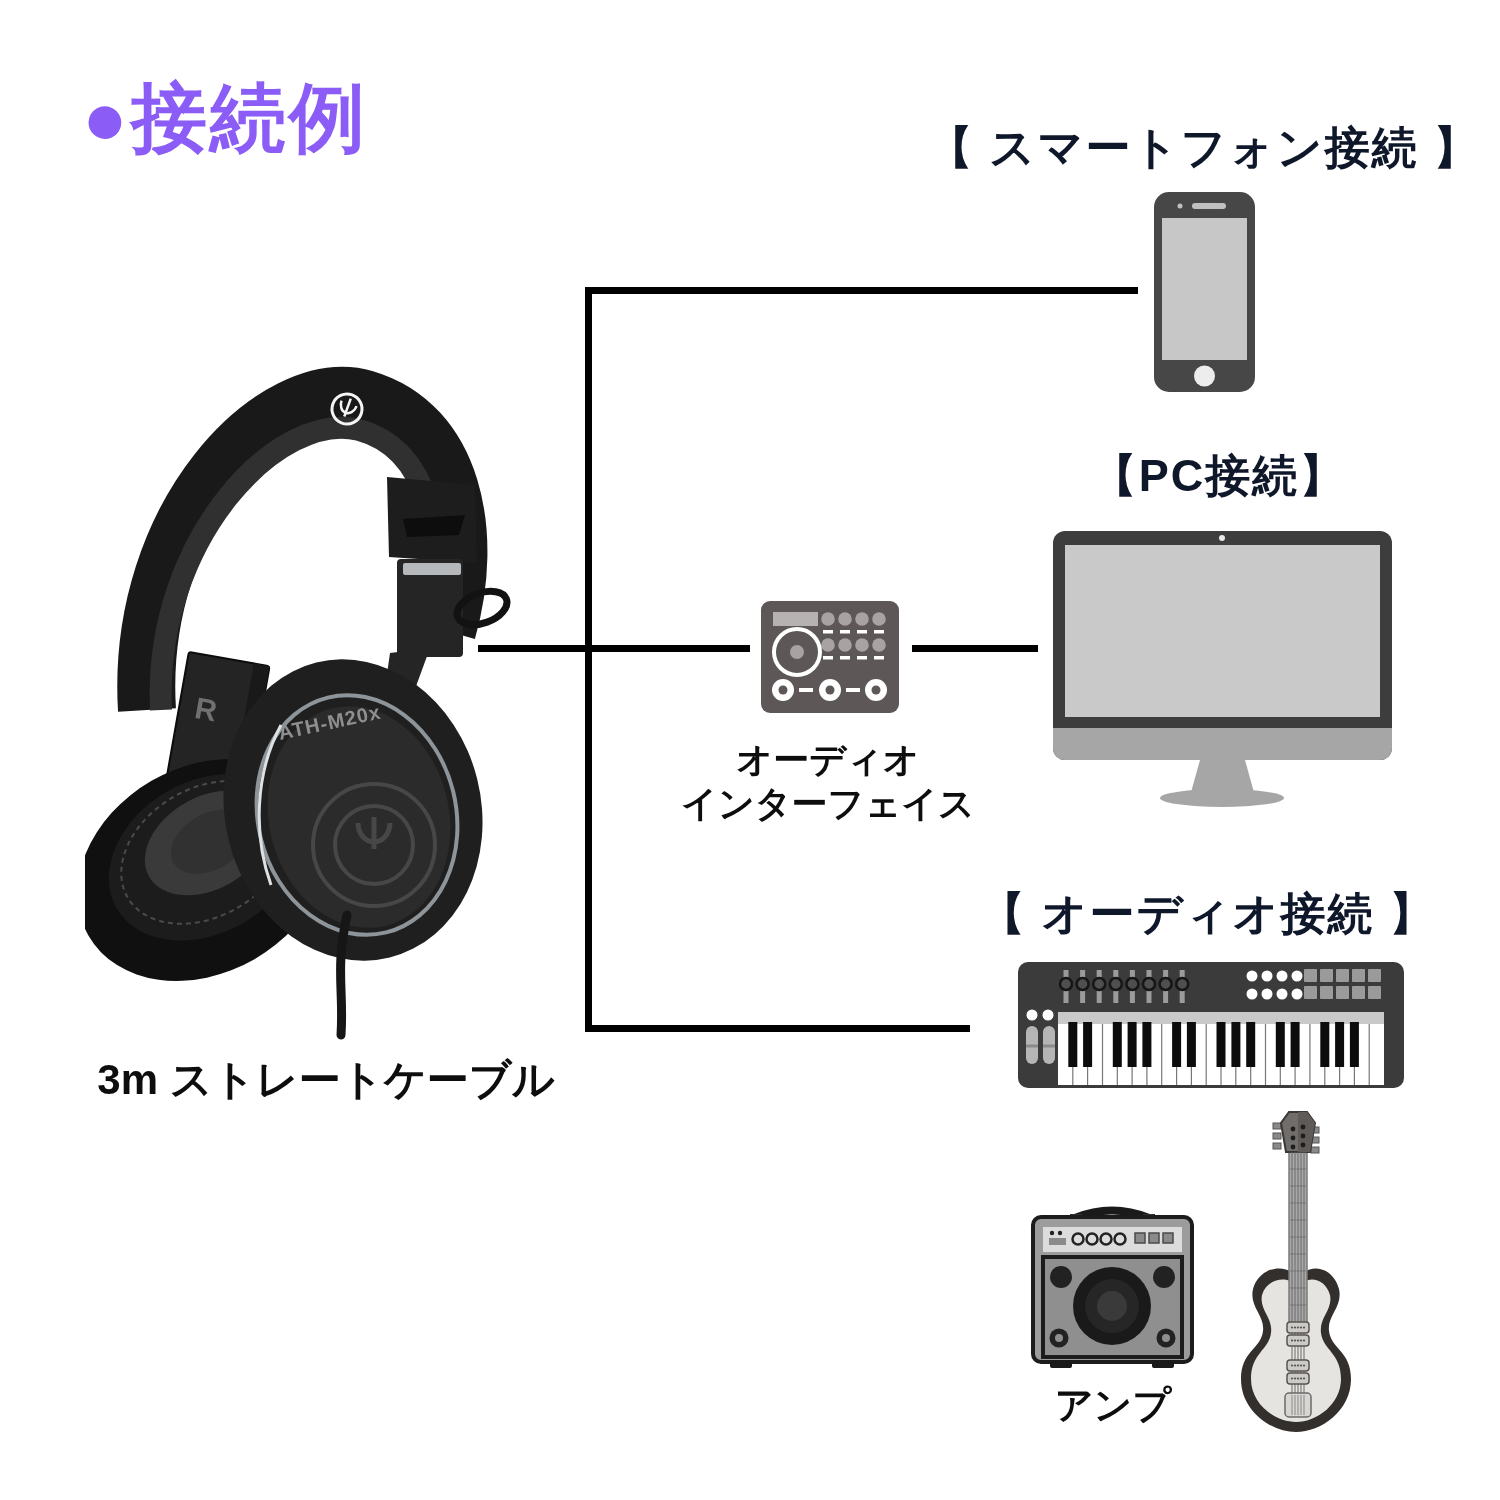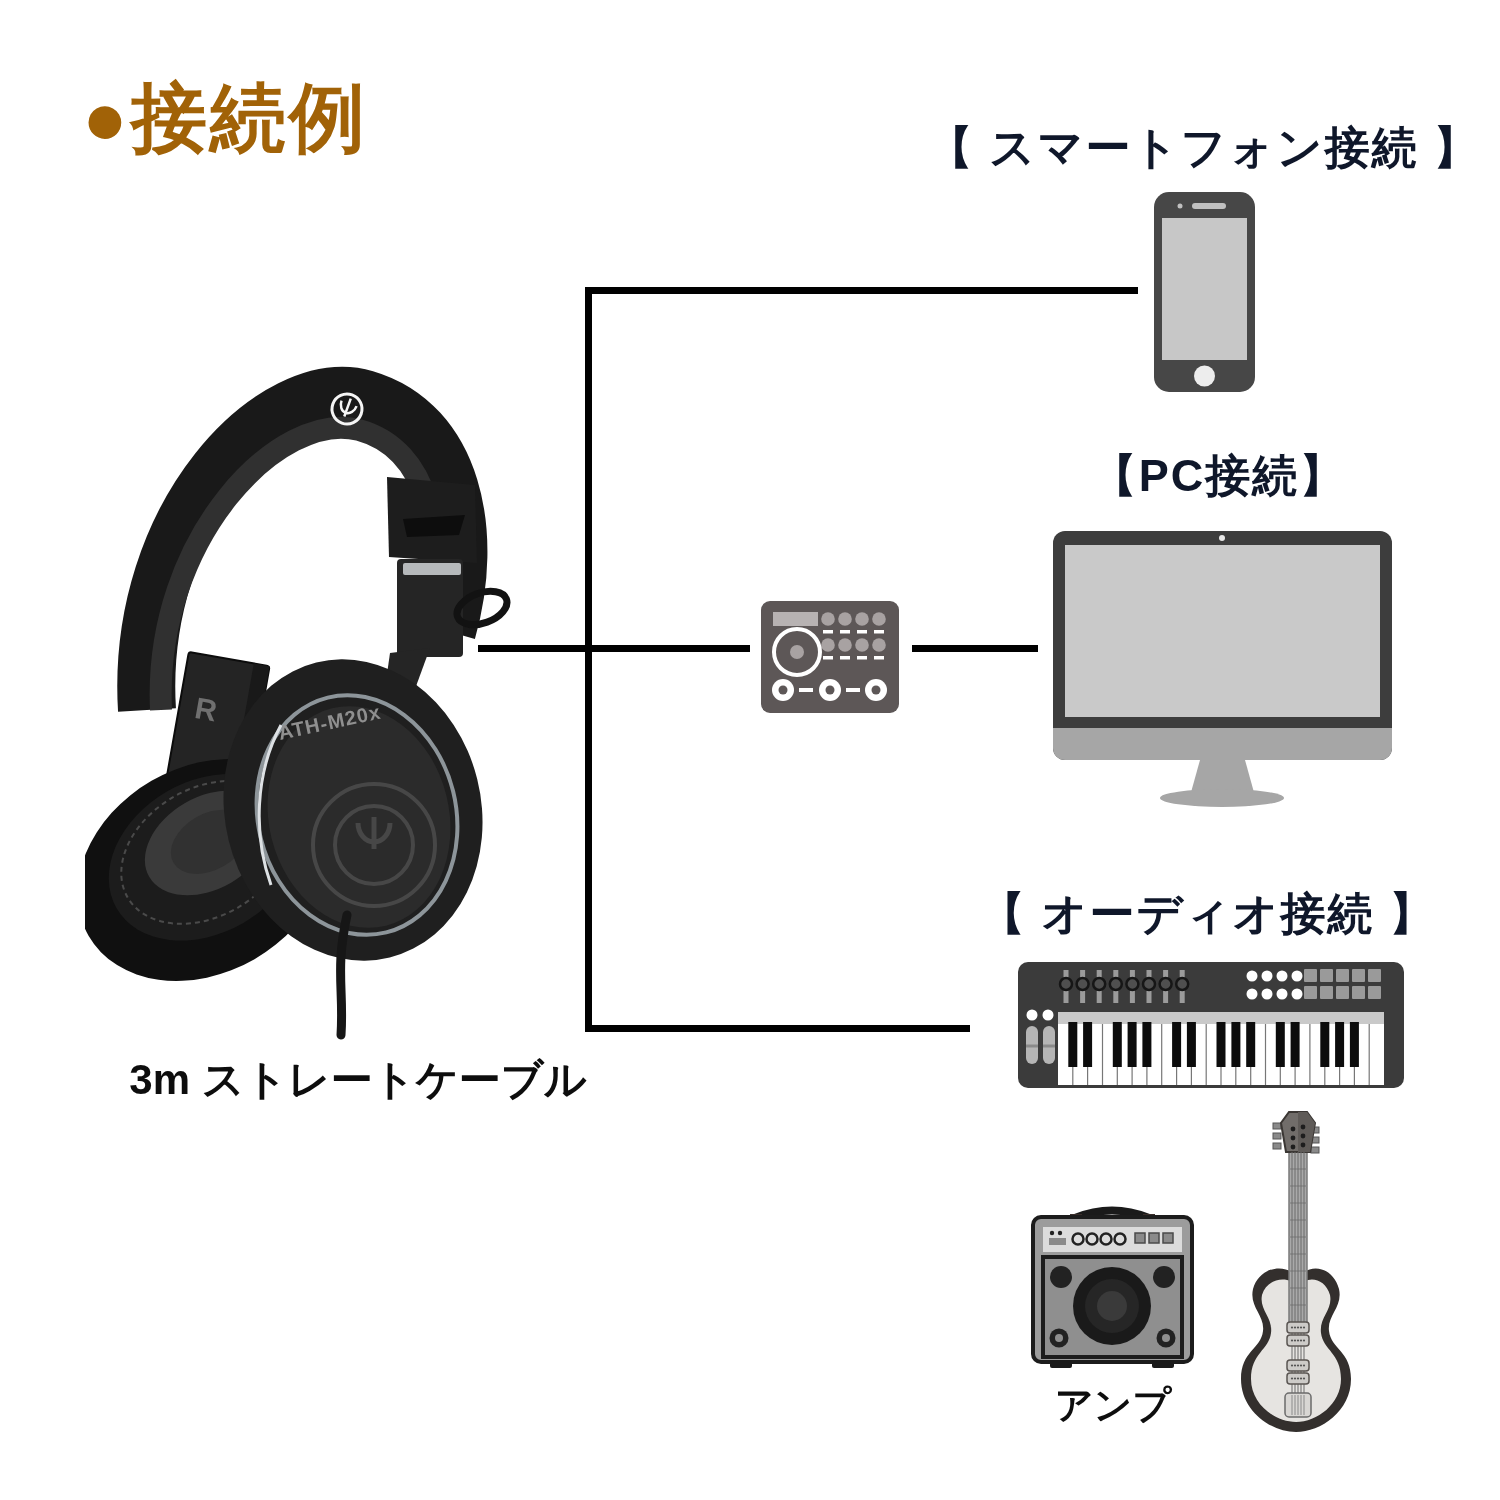--- a/index.html
+++ b/index.html
@@ -10,21 +10,21 @@
   .stage{
     position:relative;
     width:1500px;height:1500px;
     background:#ffffff;
     overflow:hidden;
   }
   .abs{position:absolute;}
   .line{position:absolute;background:#000000;}
   .heading{
     position:absolute;left:82px;top:68px;
-    font-size:76px;font-weight:bold;color:#a16207;
+    font-size:76px;font-weight:bold;color:#8b5cf6;
     letter-spacing:3px;white-space:nowrap;
   }
   .section-label{
     position:absolute;transform:translateX(-50%);
     font-size:45px;font-weight:bold;color:#0f172a;
     letter-spacing:2px;white-space:nowrap;
   }
   .sub-label{
     position:absolute;transform:translateX(-50%);
     font-size:36px;font-weight:bold;color:#0d0d0d;
@@ -49,23 +49,27 @@
   <div class="line" style="left:585px;top:287px;width:553px;height:7px;"></div>
   <div class="line" style="left:585px;top:287px;width:7px;height:745px;"></div>
   <div class="line" style="left:478px;top:645px;width:272px;height:7px;"></div>
   <div class="line" style="left:912px;top:645px;width:126px;height:7px;"></div>
   <div class="line" style="left:585px;top:1025px;width:385px;height:7px;"></div>
 
   <div class="section-label" style="left:1204px;top:118px;">【 スマートフォン接続 】</div>
   <div class="section-label" style="left:1211px;top:446px;margin-left:8px;">【PC接続】</div>
   <div class="section-label" style="left:1208px;top:884px;">【 オーディオ接続 】</div>
 
+  <div class="sub-label" style="left:828px;top:738px;">
+    <span style="display:block">オーディオ</span>
+    <span style="display:block">インターフェイス</span>
+  </div>
 
   <div class="amp-label" style="left:1113px;top:1380px;text-align:right;">アンプ</div>
-  <div class="cable-label" style="left:326px;top:1052px;margin-left:32px;">3m ストレートケーブル</div>
+  <div class="cable-label" style="left:326px;top:1052px;">3m ストレートケーブル</div>
 
   <svg class="abs" style="left:85px;top:365px;" width="445" height="690" viewBox="0 0 445 690">
 
     <path d="M 62,345 C 50,150 190,8 280,34 C 368,60 390,168 362,266" stroke="#191919" stroke-width="58" fill="none"></path>
     <path d="M 76,345 C 68,172 196,44 274,65 C 344,84 362,172 340,254" stroke="#303030" stroke-width="22" fill="none"></path>
 
     <g transform="rotate(20 262 44)">
       <circle cx="262" cy="44" r="15" stroke="#f5f5f5" stroke-width="3" fill="none"></circle>
       <path d="M262,33 L262,52 M254,38 a8,10 0 0 0 16,0" stroke="#f5f5f5" stroke-width="2.5" fill="none"></path>
     </g>

